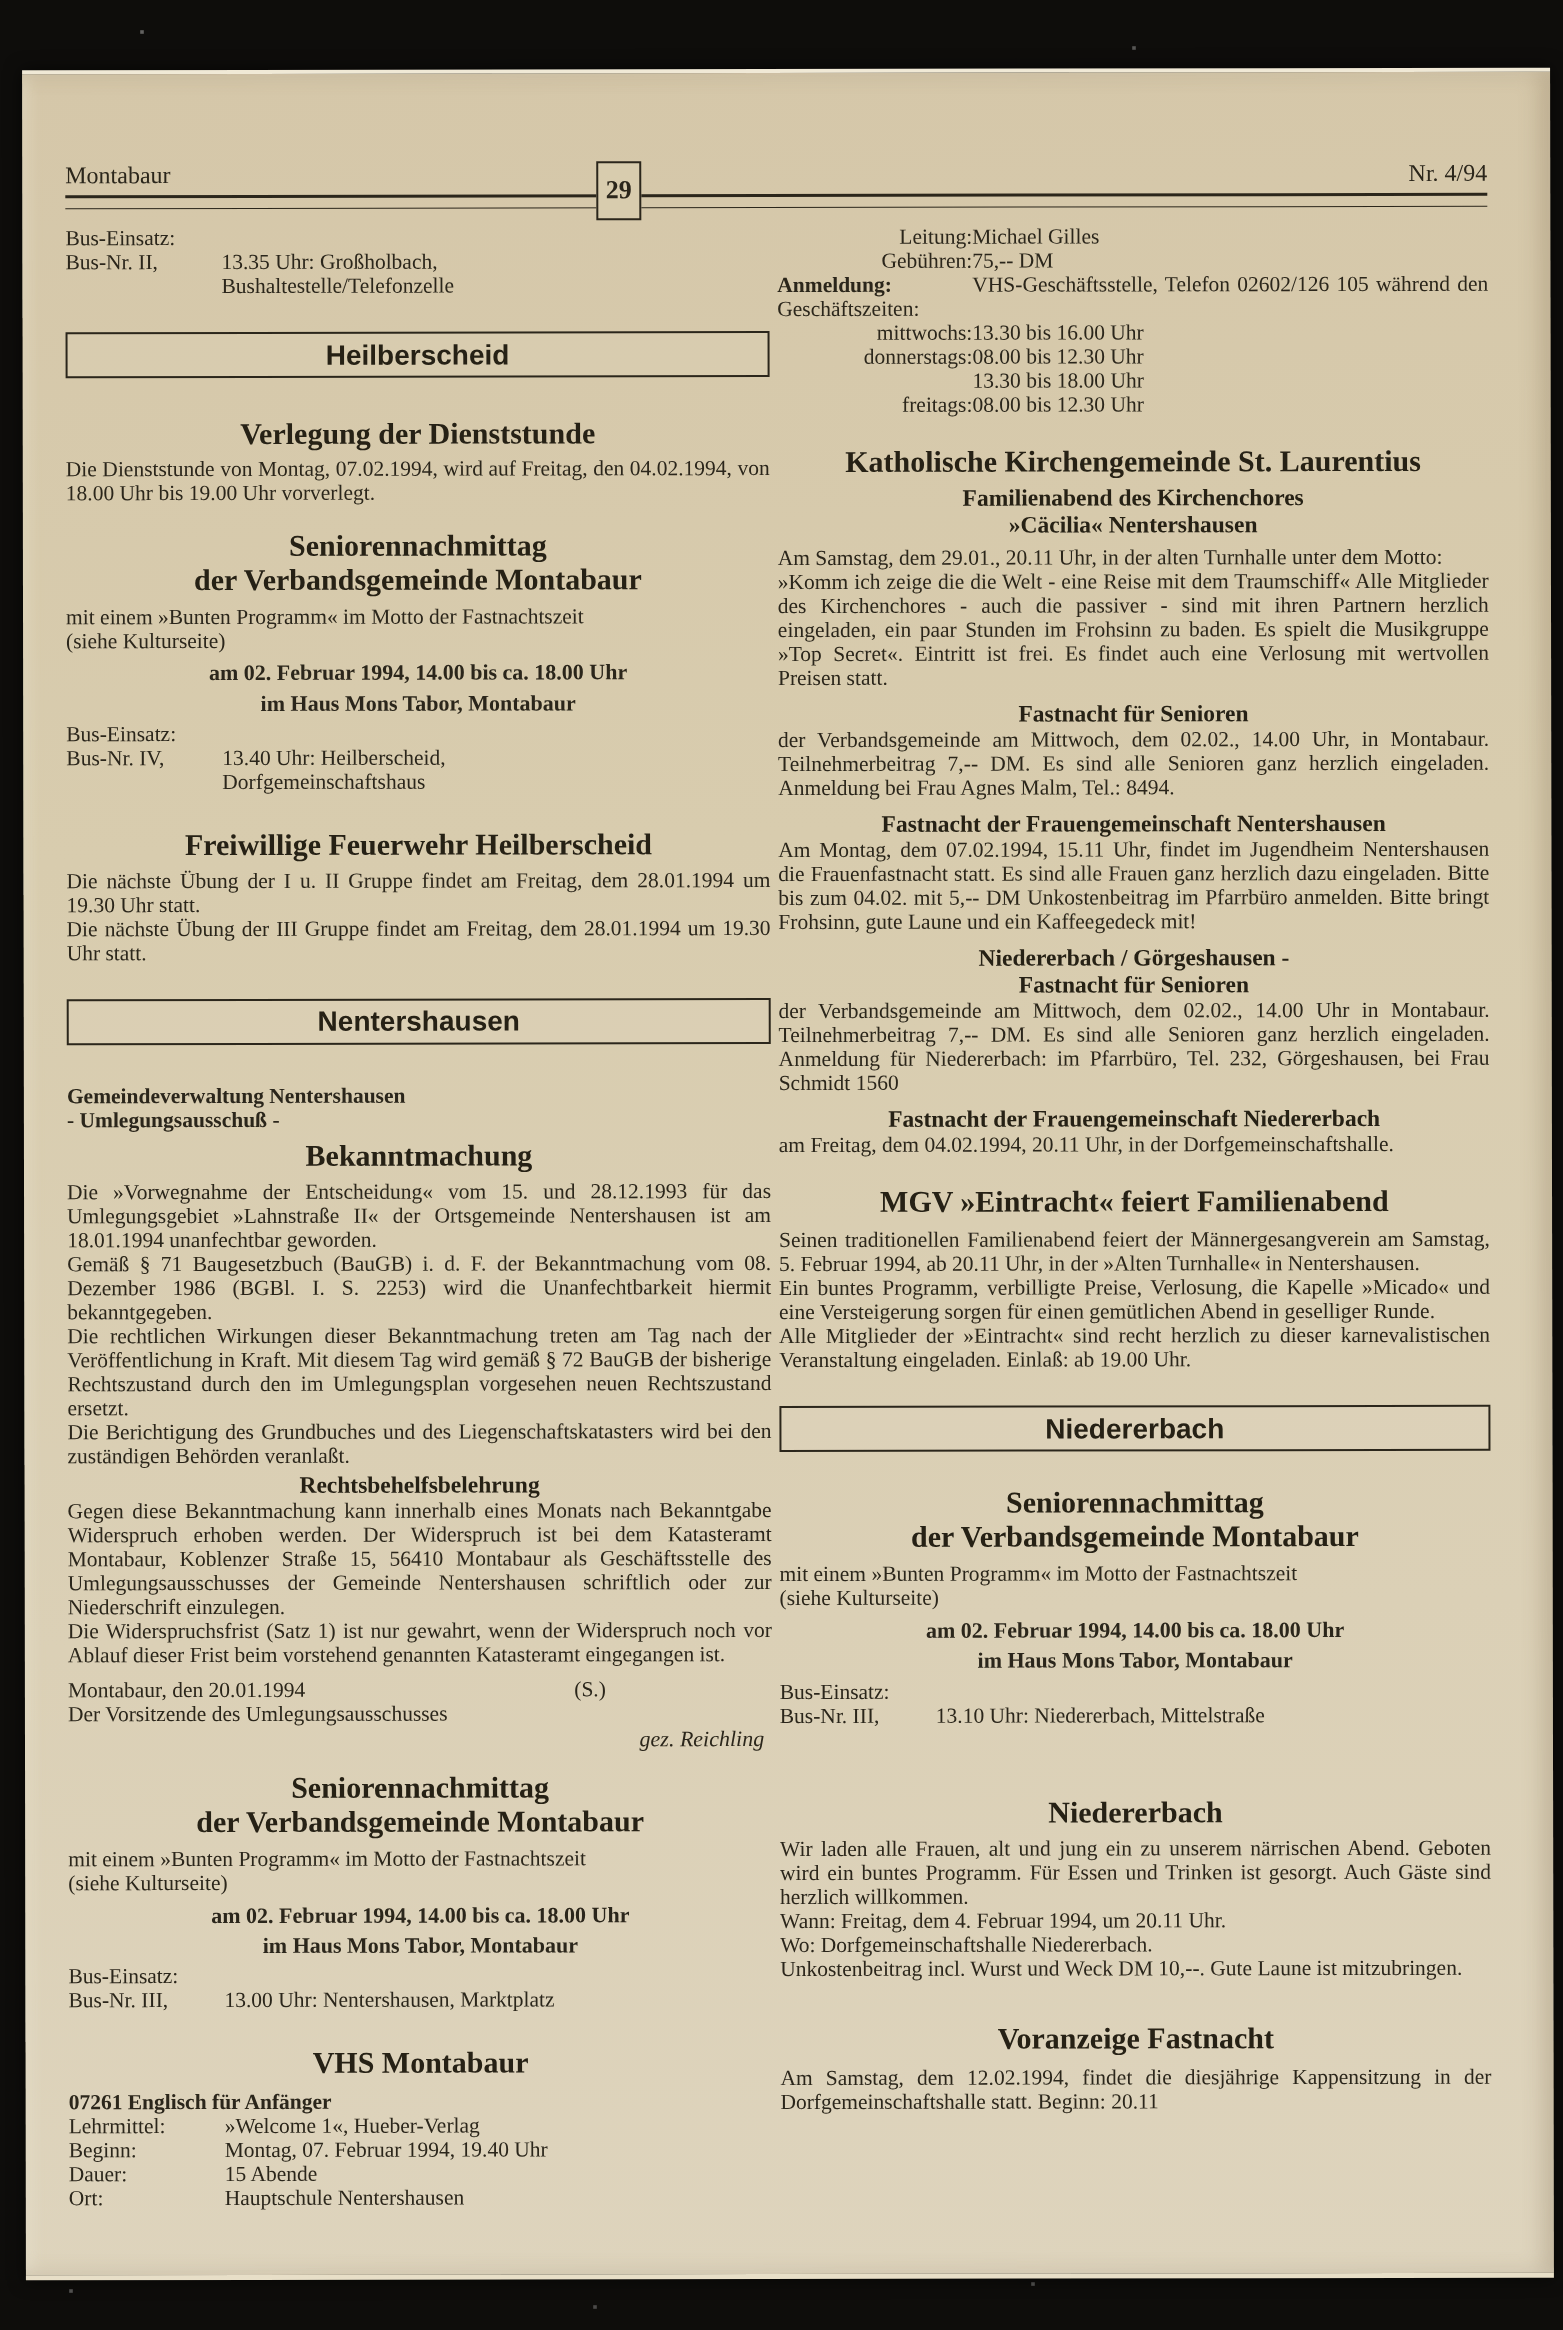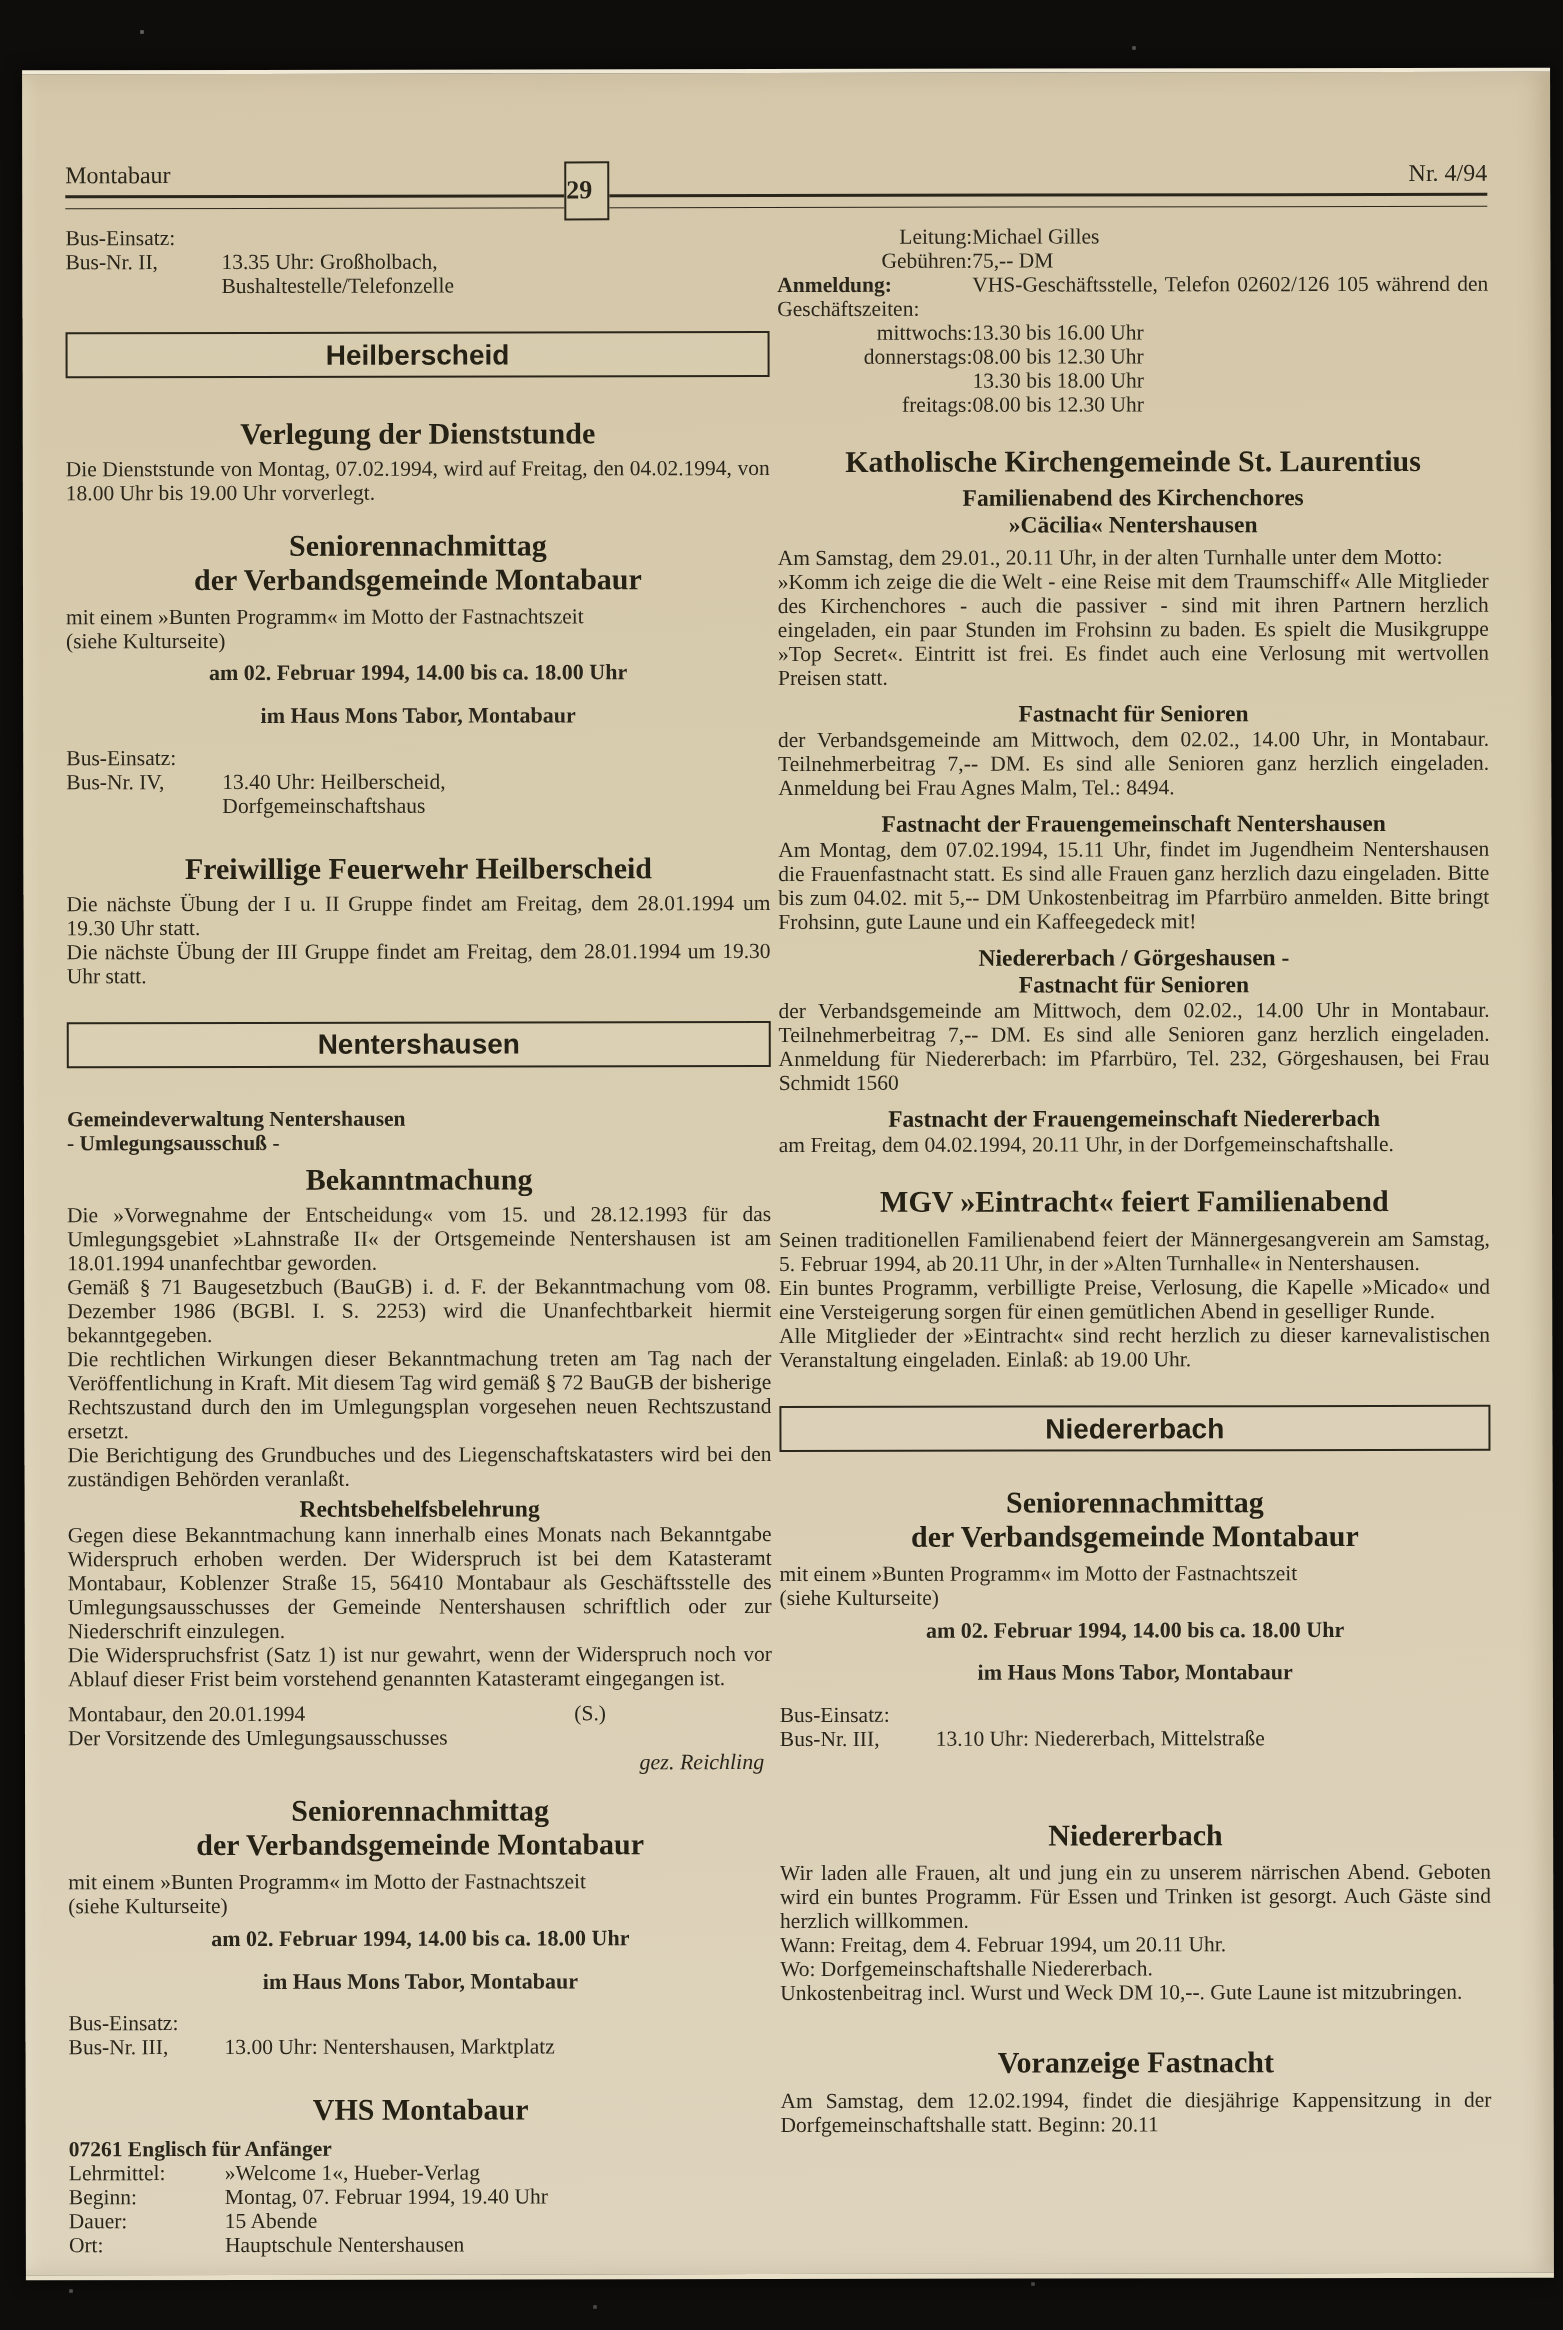--- a/index.html
+++ b/index.html
@@ -22,36 +22,36 @@
     box-shadow:0 0 17px rgba(0,0,0,.65), inset -11px 0 20.3px rgba(120,100,70,.25), inset 6.3px 0 14px rgba(255,255,245,.25);
     border-top:4.7px solid #f0e9d6;
     border-bottom:5.5px solid #e8dfc8;
     transform:rotate(-0.1deg);
   }
   .inner{padding:88px 63px 0 43px;position:relative;}
   
   .masthead{display:flex;justify-content:space-between;align-items:flex-end;font-size:24px;line-height:26.6px;}
   .rule{position:relative;margin-top:6.3px;height:10.2px;border-top:3.9px solid #2b261b;border-bottom:1.6px solid #2b261b;}
   .page-badge{
-    position:absolute;left:499px;top:-36px;width:41px;height:55px;
+    position:absolute;left:531px;top:-36px;width:41px;height:55px;
     background:#d8ccae;border:2.3px solid #2b261b;
-    display:flex;align-items:center;
+    display:flex;align-items:center;justify-content:center;
     font-size:26px;font-weight:bold;
   }
   
   .cols{display:flex;gap:7.8px;margin-top:17px;}
   .colL{width:704px;flex:none;}
   .colR{width:711px;flex:none;}
   
   .p{font-size:21.5px;line-height:24px;text-align:justify;margin:0;}
   .pl{text-align:left;}
   .b{font-weight:bold;}
   .h2{font-size:30px;line-height:34px;font-weight:bold;text-align:center;margin:0;color:#262115;}
   .h3{font-size:23.5px;line-height:27px;font-weight:bold;text-align:center;margin:0;color:#262115;}
-  .when{font-size:22px;line-height:26.6px;font-weight:bold;text-align:center;margin:16px;}
+  .when{font-size:22px;line-height:26.6px;font-weight:bold;text-align:center;margin:4px;}
   .boxhead{
     border:2.3px solid #2b261b;
     font-family:"Liberation Sans","DejaVu Sans",sans-serif;
     font-weight:bold;font-size:28px;line-height:31px;
     text-align:center;padding:5.5px 0;color:#262115;
     background:rgba(255,255,255,.06);
   }
   .row{display:flex;font-size:21.5px;line-height:24px;}
   .lbl{width:156px;flex:none;}
   .lblR{width:195px;flex:none;text-align:right;}

